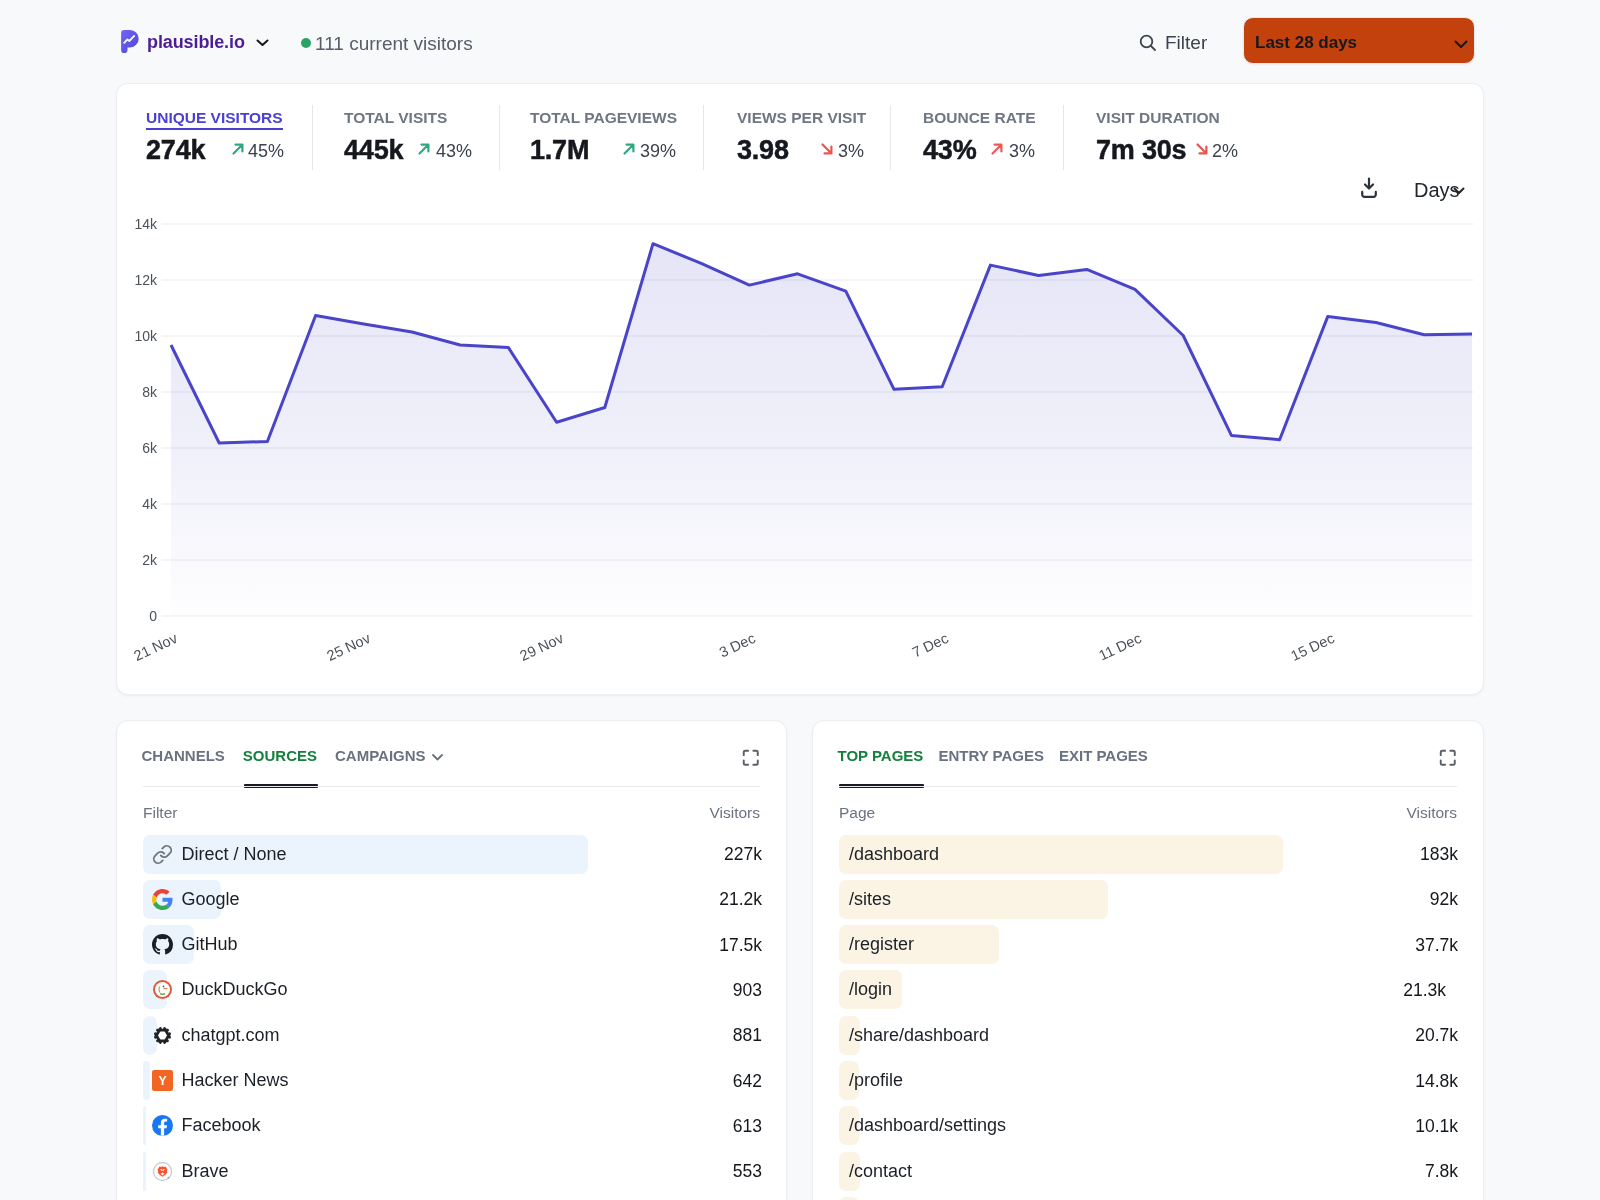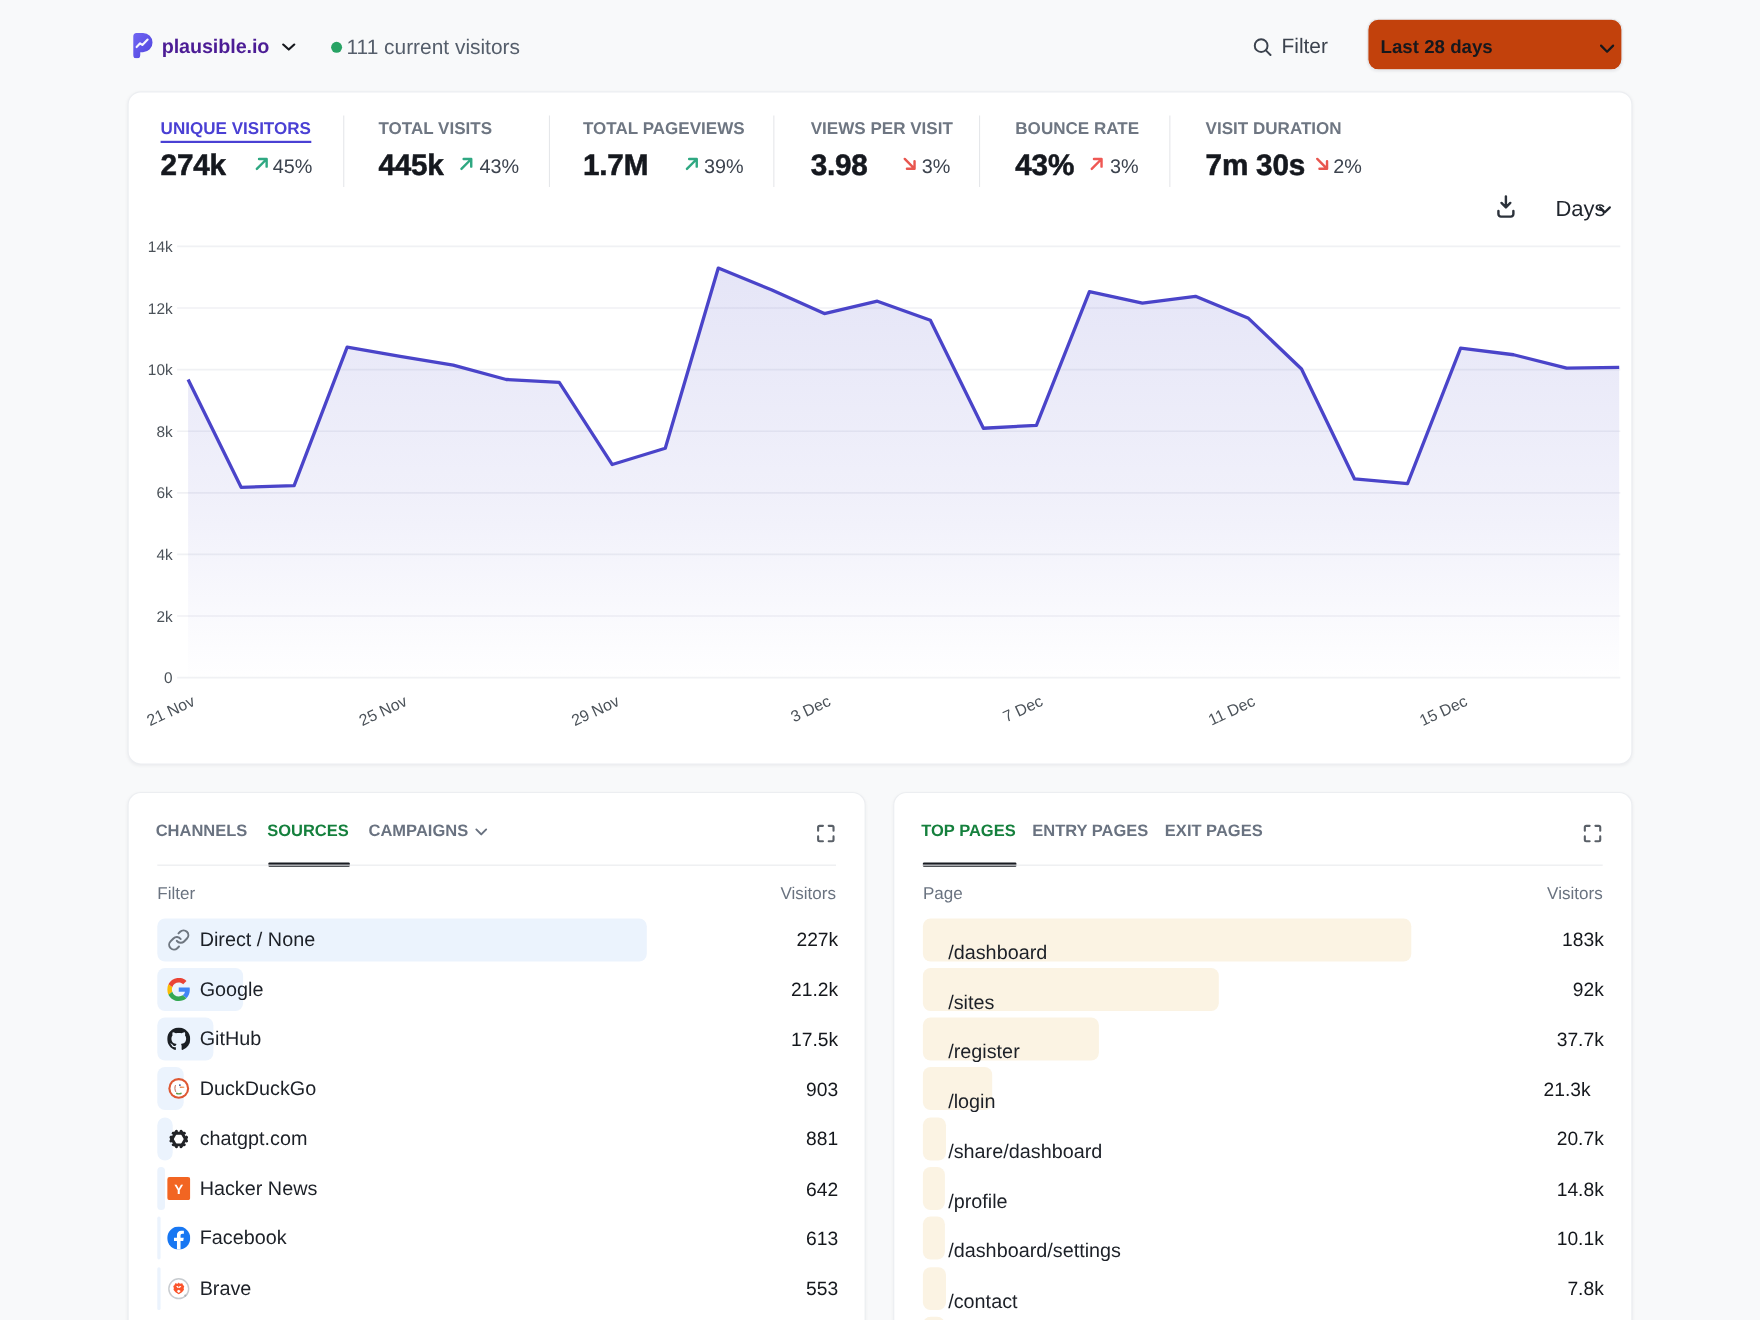--- a/index.html
+++ b/index.html
@@ -29,21 +29,21 @@
 .tab.active { color:#15803d; }
 .cardrule { position:absolute; left:26px; right:26px; top:65px; height:1px; background:#e8eaed; }
 .activeline { position:absolute; top:63px; height:4px; background:#191c22; border-radius:1px; }
 .colhead { position:absolute; top:83px; font-size:15.5px; color:#6a7380; }
 .row { position:absolute; left:26px; height:39px; }
 .rowbar { position:absolute; left:0; top:0; height:39px; border-radius:7px; }
 .rowbar.blue { background:#ebf3fd; }
 .rowbar.orange { background:#fbf3e3; }
 .rowicon { position:absolute; left:9px; top:9px; width:21px; height:21px; }
 .rowlabel { position:absolute; left:38.5px; top:9px; font-size:18px; color:#1c2027; white-space:nowrap; }
-.rowlabel.nopad { left:23px;margin-top:12px; }
+.rowlabel.nopad { left:10px; }
 .rowval { position:absolute; top:9.5px; width:120px; text-align:right; font-size:17.5px; color:#14171c; }
 .expand { position:absolute; top:28px; width:17.5px; height:17.5px; }
 </style>
 </head>
 <body>
 
 <svg class="abs" style="left:121px; top:30px;" width="18" height="23" viewBox="0 0 18 23">
   <defs>
       <linearGradient id="plg" x1="0" y1="0" x2="1" y2="1">
     <stop offset="0" stop-color="#7166f3"></stop>

